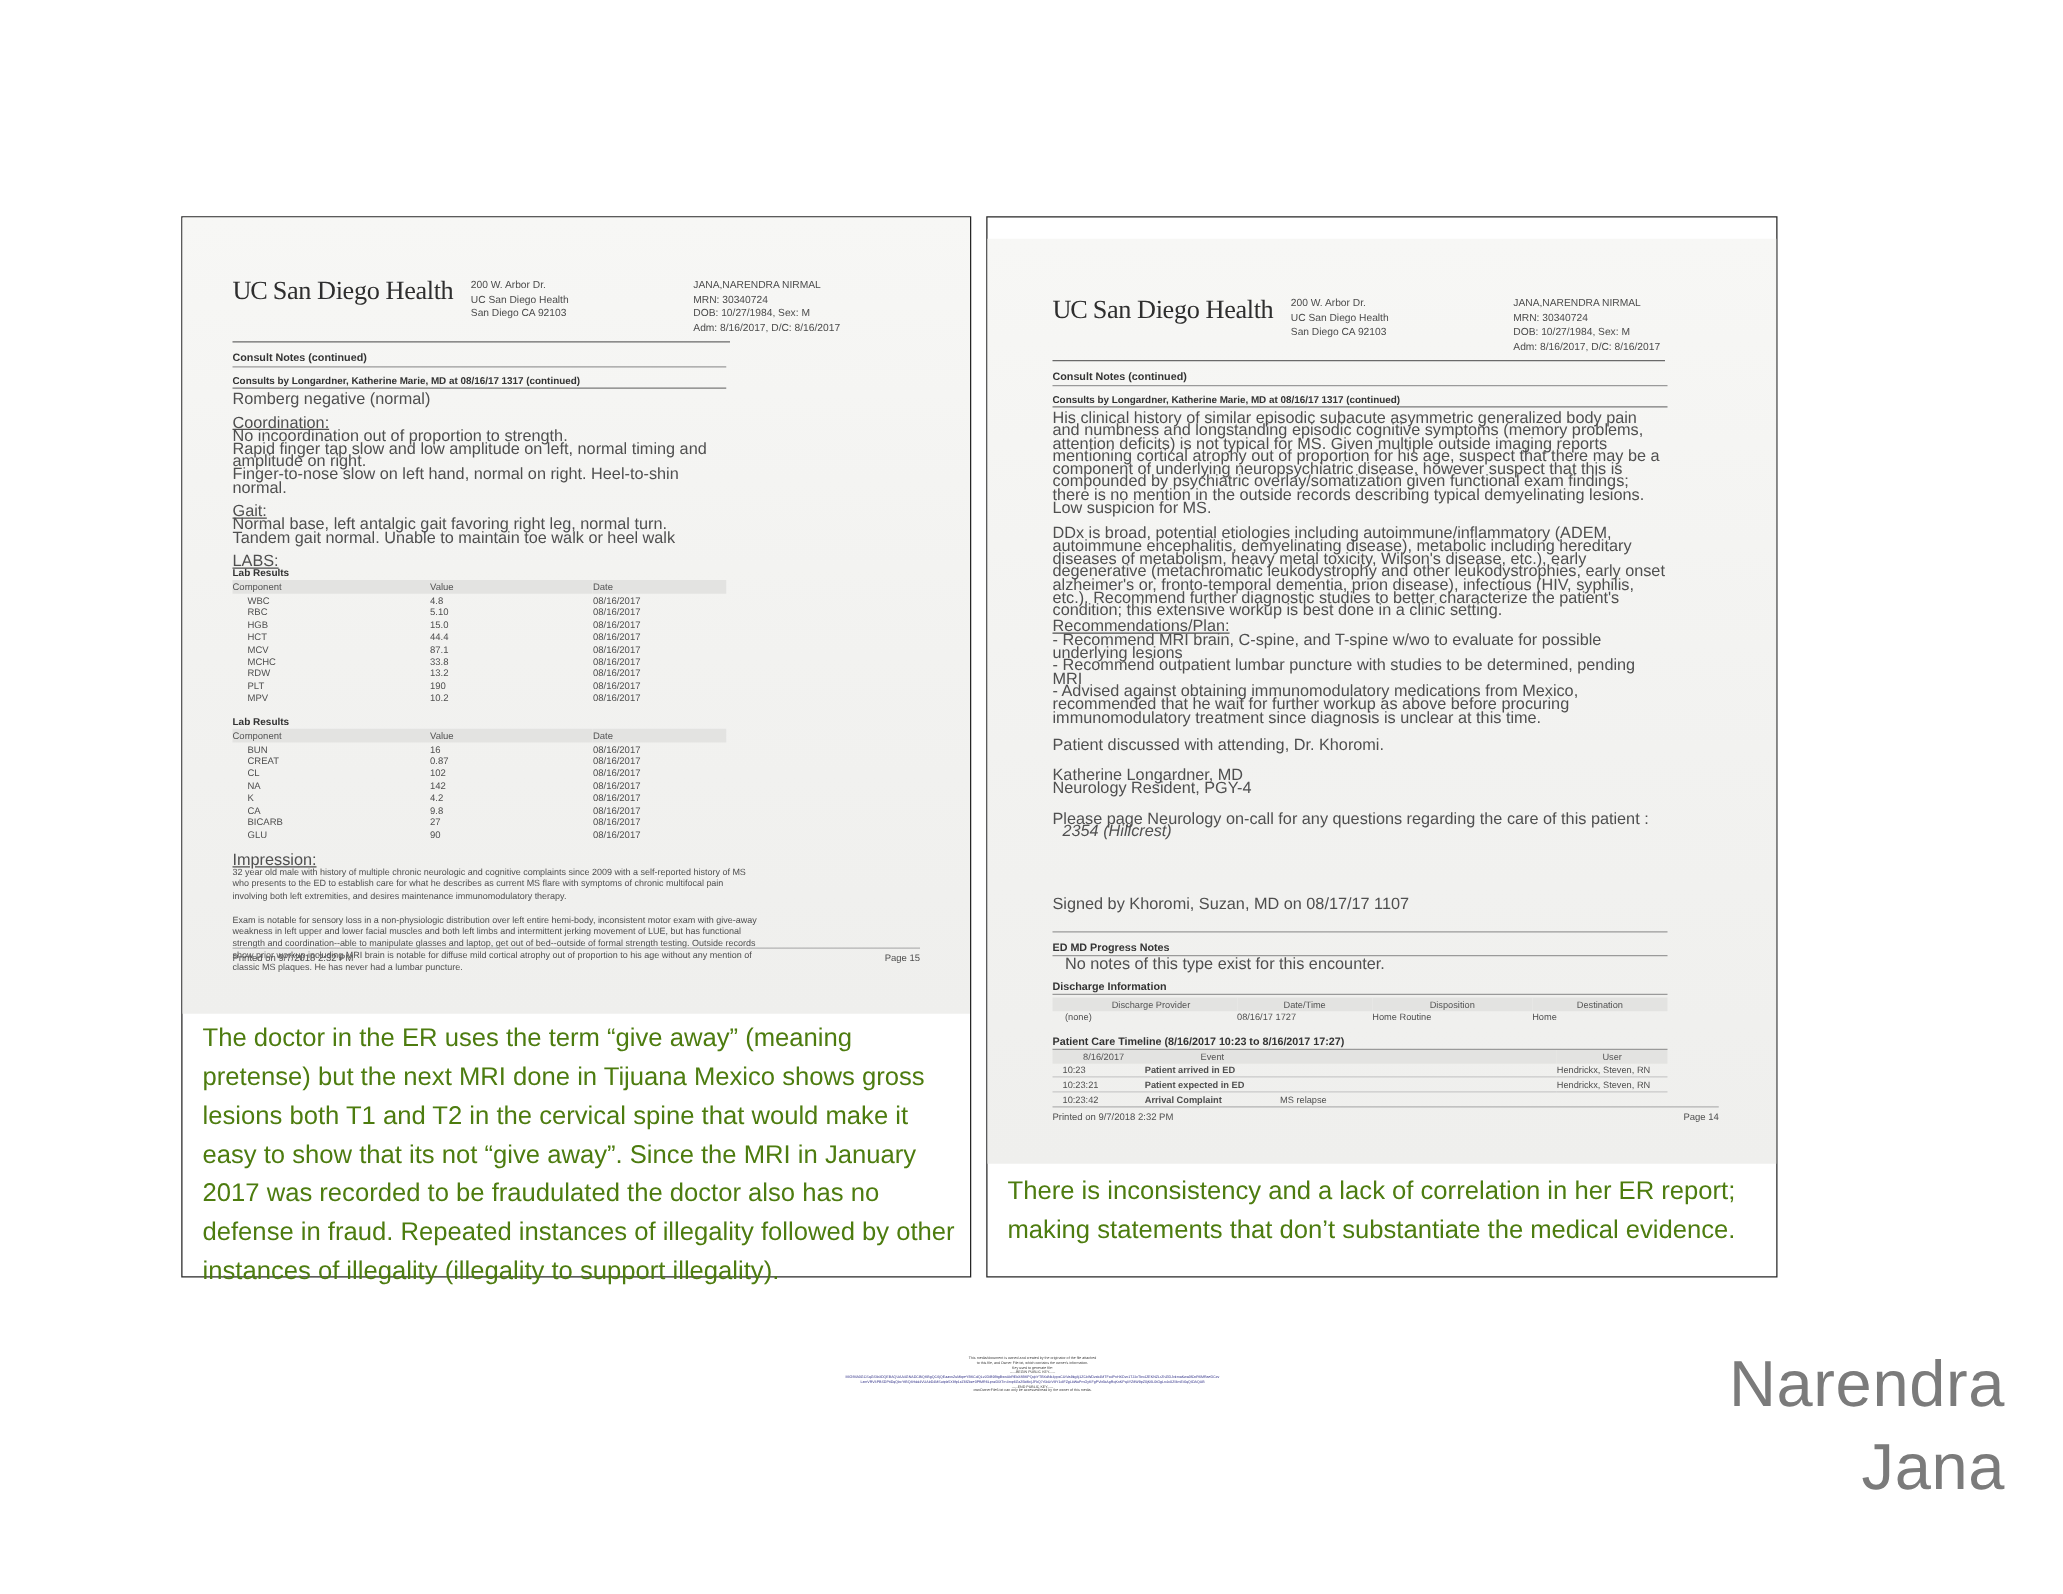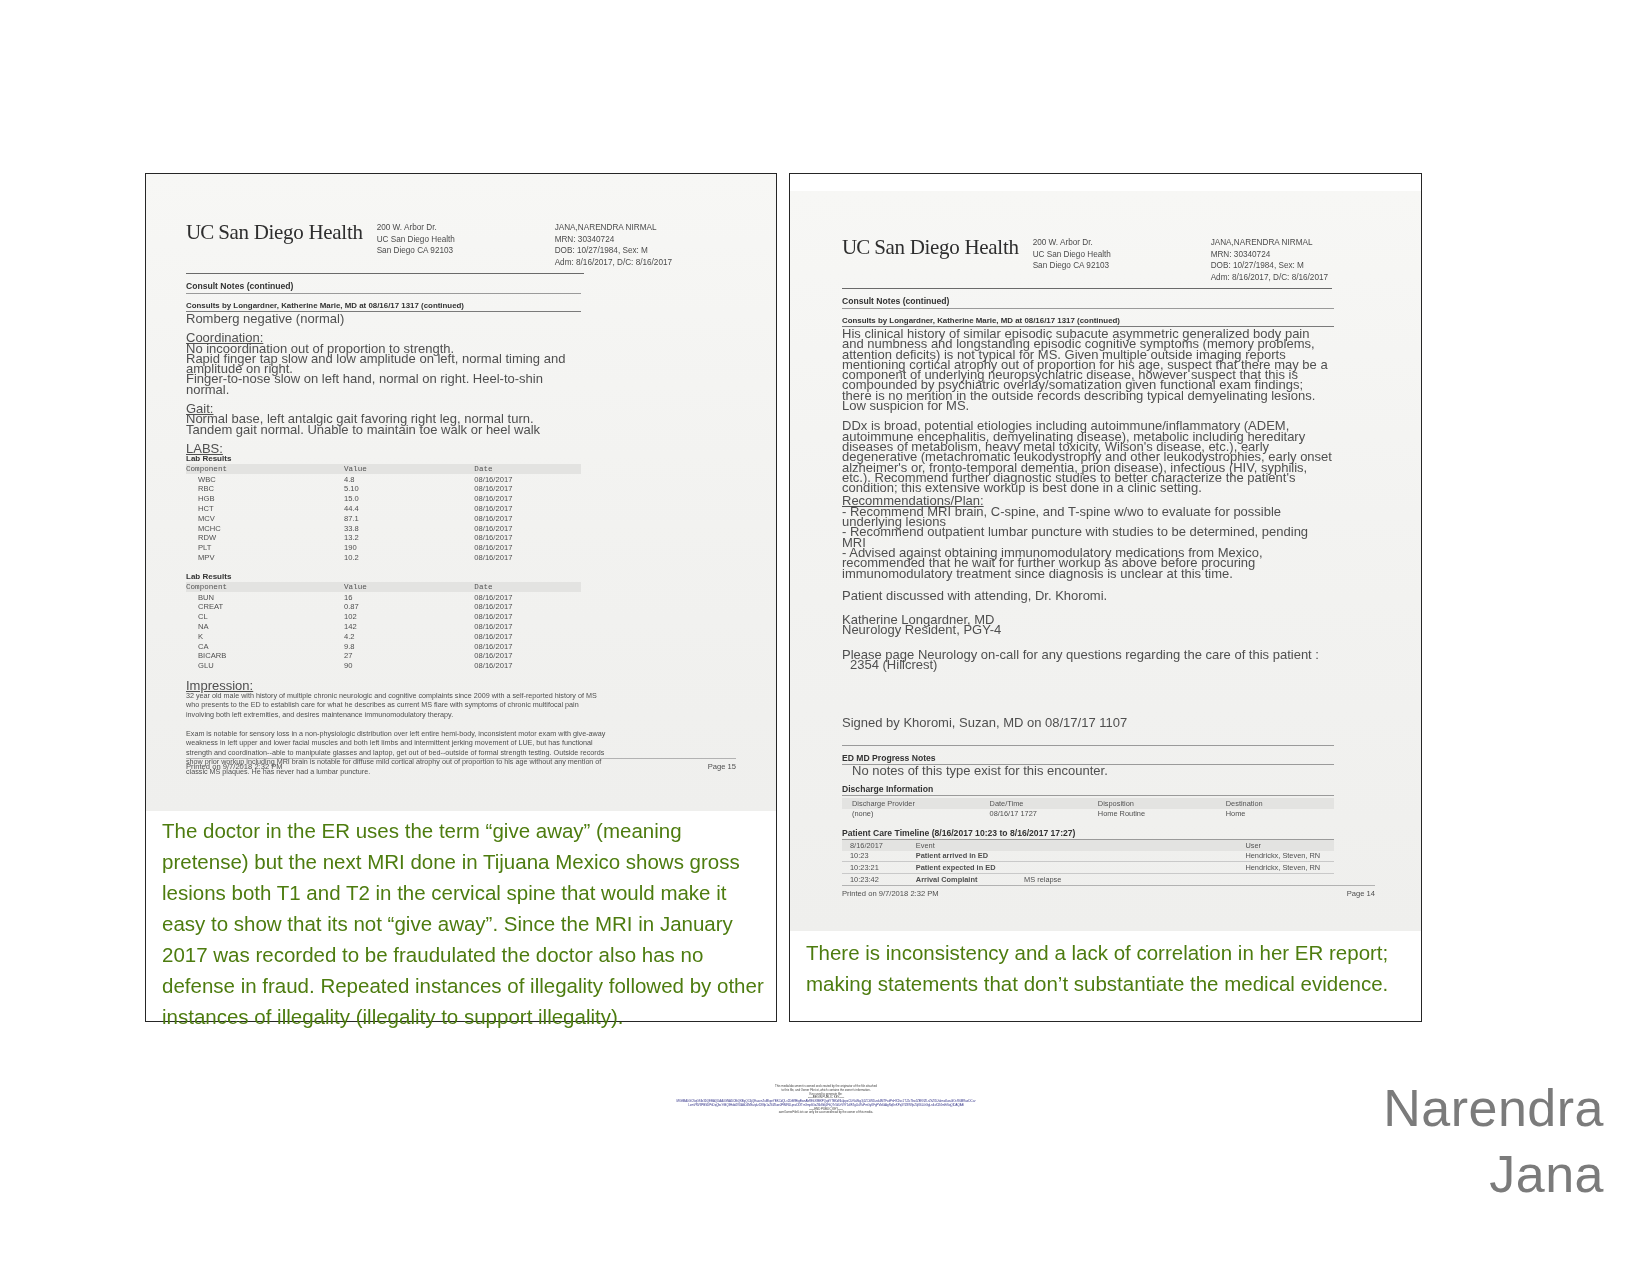--- a/index.html
+++ b/index.html
@@ -107,21 +107,20 @@
   table.lab {
     width: 100%;
     border-collapse: collapse;
     font-size: 7.6px;
     color: #4f4f4f;
   }
   table.lab thead td {
     background: #e3e3e1;
     padding: 1px 0 1px 0;
     color: #545454;
-    font-family: Liberation Mono, monospace;
   }
   table.lab td { padding: 0.4px 0; }
   .col-comp { width: 40%; }
   .col-val  { width: 33%; }
   .col-date { width: 27%; }
   .indent { padding-left: 12px !important; }
 
   
   .scan-footer {
     position: absolute;
@@ -148,21 +147,21 @@
   #right-caption { left: 10px; top: 763px; width: 614px; padding: 0 6px; }
 
   
   table.grid {
     width: 100%;
     border-collapse: collapse;
     font-size: 7.4px;
     color: #4f4f4f;
   }
   table.grid td { padding: 0.8px 0; vertical-align: top; }
-  table.grid thead td { background: #e3e3e1; color: #545454; }
+  table.grid thead td { background: #e3e3e1; color: #545454; text-align: center; }
 
   
   #micro-block {
     position: absolute;
     left: 676px;
     top: 1085px;
     width: 300px;
     text-align: center;
     font-family: "Liberation Sans", sans-serif;
     font-size: 2.9px;
@@ -410,21 +409,21 @@
 
           <div style="height:12px;"></div>
           <div class="body-txt">Patient discussed with attending, Dr. Khoromi.</div>
 
           <div style="height:14px;"></div>
           <div class="body-txt">Katherine Longardner, MD</div>
           <div class="body-txt">Neurology Resident, PGY-4</div>
 
           <div style="height:14px;"></div>
           <div class="body-txt">Please page Neurology on-call for any questions regarding the care of this patient :</div>
-          <div class="body-txt" style="padding-left:8px;">2354 (Hillcrest)</div>
+          <div class="body-txt" style="padding-left:8px;font-style:italic;">2354 (Hillcrest)</div>
 
           <div style="height:48px;"></div>
           <div class="body-txt">Signed by Khoromi, Suzan, MD on 08/17/17 1107</div>
 
           <div style="height:16px;"></div>
           <div class="rule-light"></div>
 
           <div style="height:7px;"></div>
           <div class="sec-title">ED MD Progress Notes</div>
           <div class="rule-light" style="margin-top:1px;"></div>

